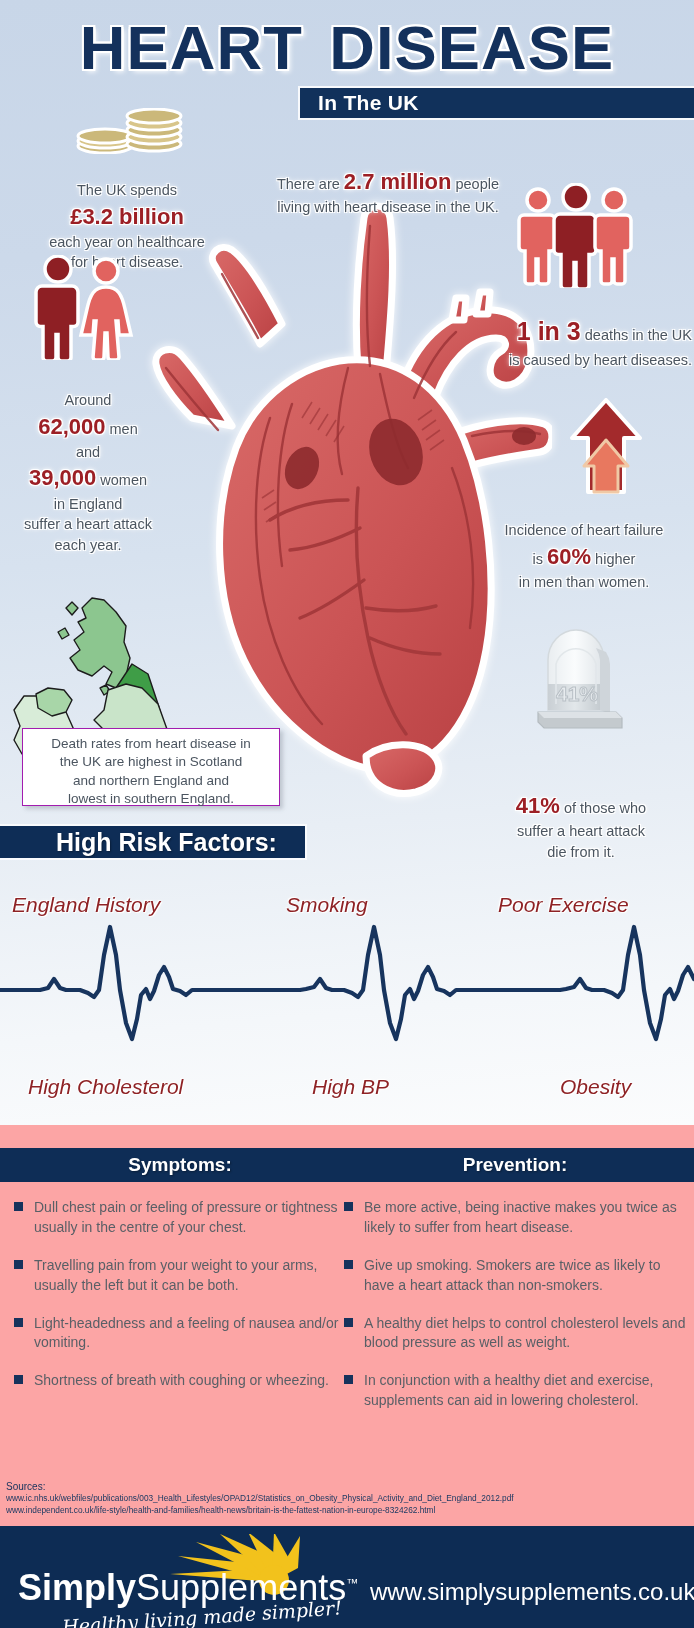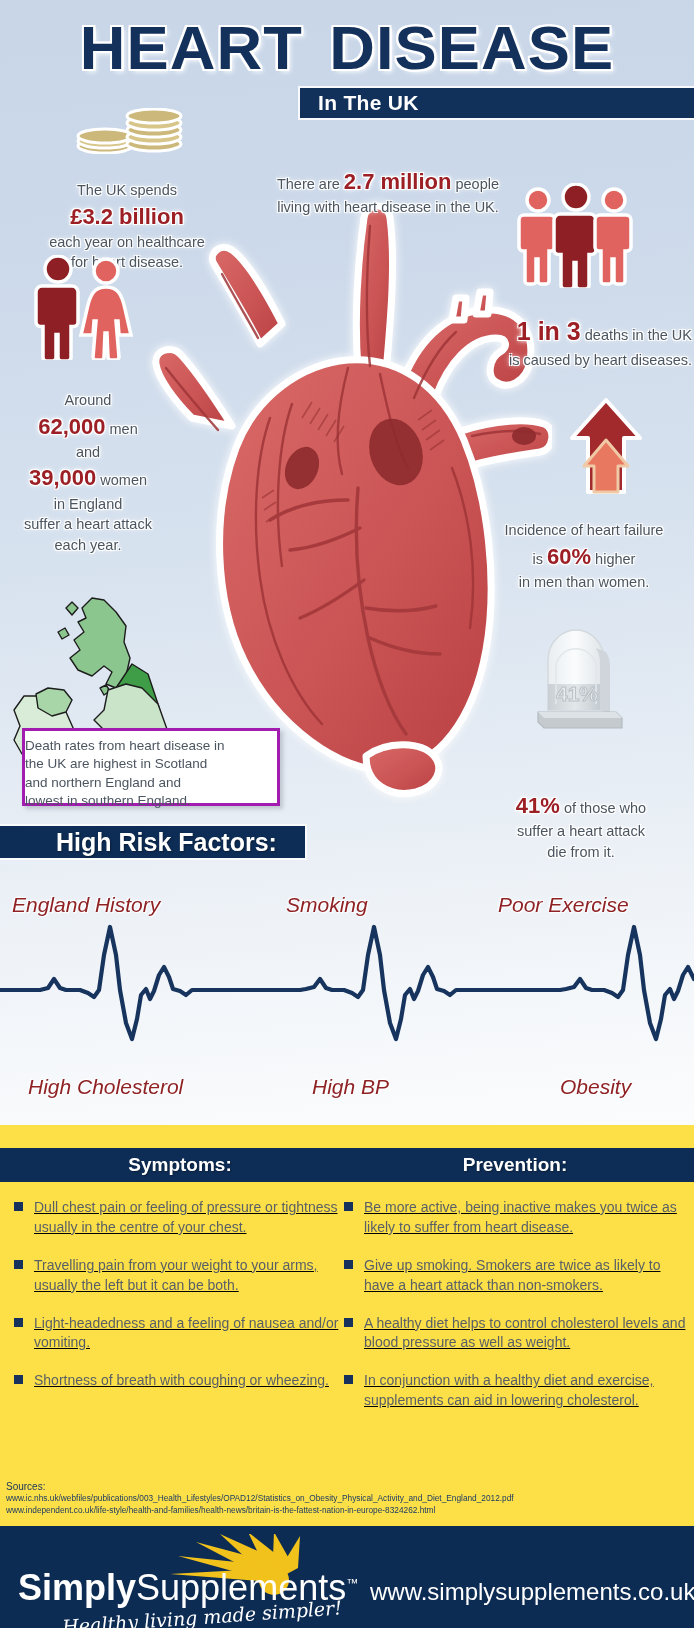--- a/index.html
+++ b/index.html
@@ -5,21 +5,21 @@
   html,body{margin:0;padding:0;}
   body{
     font-family:"Liberation Sans", sans-serif;
     background:#ffffff;
   }
   #page{
     position:relative;
     width:694px;
     height:1628px;
     overflow:hidden;
-    background:#fde047;
+    background:#fca5a5;
   }
 
   
   .top-panel{
     position:absolute;left:0;top:0;width:694px;height:1125px;
     background:linear-gradient(175deg,#c8d6e8 0%,#ccd9ea 22%,#d7e2ef 48%,#e8eef5 72%,#f4f7fa 88%,#fbfcfd 100%);
   }
 
   
   .headline{
@@ -86,26 +86,26 @@
   .couple{position:absolute;left:30px;top:255px;width:110px;height:105px;}
 
   
   .arrow-up{position:absolute;left:570px;top:398px;width:72px;height:96px;}
 
   
   .uk-map{position:absolute;left:8px;top:592px;width:210px;height:230px;}
   .map-box{
     position:absolute;left:22px;top:728px;width:258px;height:78px;
     background:#ffffff;
-    border:3px solid #a21caf;
+    border:1px solid #a21caf;
     box-shadow:3px 3px 4px rgba(120,130,140,.35);
     color:#4b5560;
     font-size:13.5px;
     line-height:1.36;
-    text-align:left;
+    text-align:center;
     padding-top:6px;
     box-sizing:border-box;
   }
 
   
   .tomb{position:absolute;left:524px;top:614px;width:112px;height:118px;}
 
   
   .banner{
     position:absolute;
@@ -139,21 +139,21 @@
     background:#0e2d56;
   }
   .twoband .h{
     position:absolute;top:0;height:34px;line-height:34px;
     color:#fff;font-size:19px;font-weight:bold;text-align:center;
     text-shadow:1px 1px 2px rgba(0,0,0,.35);
   }
   #h-symptoms{left:20px;width:320px;}
   #h-prevention{left:350px;width:330px;}
 
-  .col{position:absolute;top:1198px;text-decoration:underline;}
+  .col{position:absolute;top:1198px;}
   #col-symptoms{left:14px;width:330px;}
   #col-prevention{left:344px;width:344px;}
 
   .bullet{
     position:relative;
     padding-left:20px;
     margin-bottom:18px;
     color:#595f66;
     font-size:14px;
     line-height:1.42;

